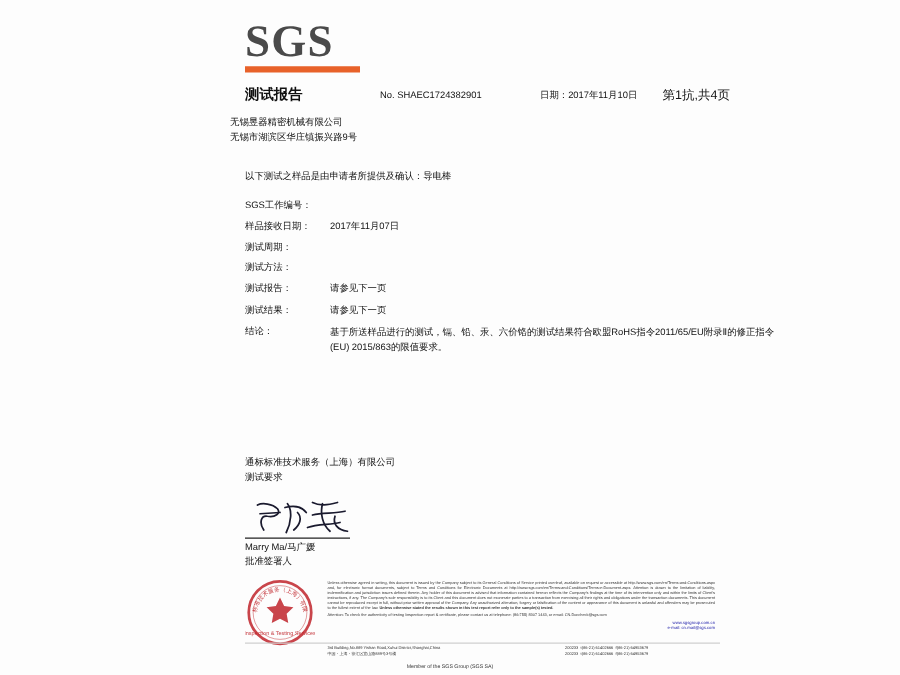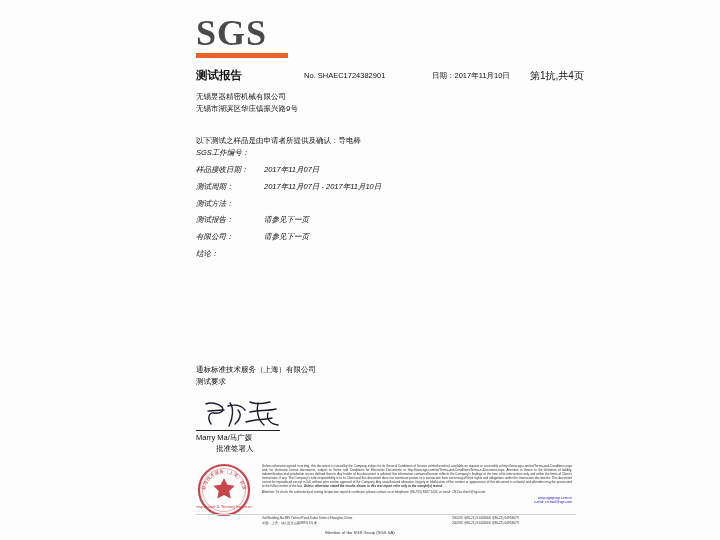--- a/index.html
+++ b/index.html
@@ -70,46 +70,44 @@
     width: 98px;
   }
   .doc-page {
     font-size: 10px;
     color: #111;
   }
 
   
   .company {
     position: absolute;
-    left: 196px;
+    left: 184px;
     top: 92px;
     font-size: 7.5px;
     line-height: 11.5px;
     color: #111;
-    font-family: Liberation Mono, monospace;
   }
 
   
   .intro {
     position: absolute;
     left: 196px;
     top: 136px;
     font-size: 7.5px;
     color: #111;
   }
 
   
   .details {
     position: absolute;
     left: 196px;
-    top: 148px;
+    top: 159px;
     width: 430px;
     font-size: 7.5px;
     color: #111;
-    font-style: italic;
   }
   .detail-row {
     display: flex;
     align-items: flex-start;
     margin-bottom: 6.5px;
   }
   .detail-label {
     width: 68px;
     flex: none;
     color: #111;
@@ -152,21 +150,20 @@
     top: 433px;
     font-size: 7.5px;
     color: #111;
   }
   .sig-role {
     position: absolute;
     left: 196px;
     top: 444px;
     font-size: 7.5px;
     color: #111;
-    margin-left: 20px;
   }
 
   
   .stamp {
     position: absolute;
     left: 196px;
     top: 462px;
     width: 56px;
     height: 56px;
   }
@@ -259,35 +256,35 @@
   <div class="details">
     <div class="detail-row">
       <div class="detail-label">SGS工作编号：</div>
     </div>
     <div class="detail-row">
       <div class="detail-label">样品接收日期：</div>
       <div class="detail-value">2017年11月07日</div>
     </div>
     <div class="detail-row">
       <div class="detail-label">测试周期：</div>
-      <div class="detail-value">2017年11月07日 - 2017年11月10日</div>
     </div>
     <div class="detail-row">
       <div class="detail-label">测试方法：</div>
     </div>
     <div class="detail-row">
       <div class="detail-label">测试报告：</div>
       <div class="detail-value">请参见下一页</div>
     </div>
     <div class="detail-row">
-      <div class="detail-label">有限公司：</div>
+      <div class="detail-label">测试结果：</div>
       <div class="detail-value">请参见下一页</div>
     </div>
     <div class="detail-row result">
       <div class="detail-label">结论：</div>
+      <div class="detail-value">基于所送样品进行的测试，镉、铅、汞、六价铬的测试结果符合欧盟RoHS指令2011/65/EU附录Ⅱ的修正指令(EU) 2015/863的限值要求。</div>
     </div>
   </div>
 
   <div class="sig-org">
     <div>通标标准技术服务（上海）有限公司</div>
     <div>测试要求</div>
   </div>
 
   <div class="sig-image">
     <svg width="86" height="34" viewBox="0 0 86 34">

